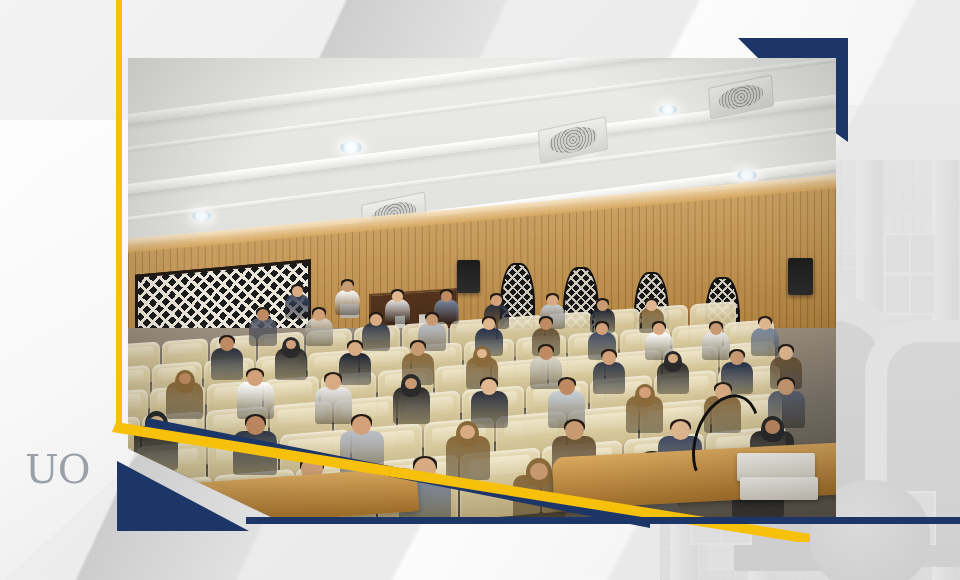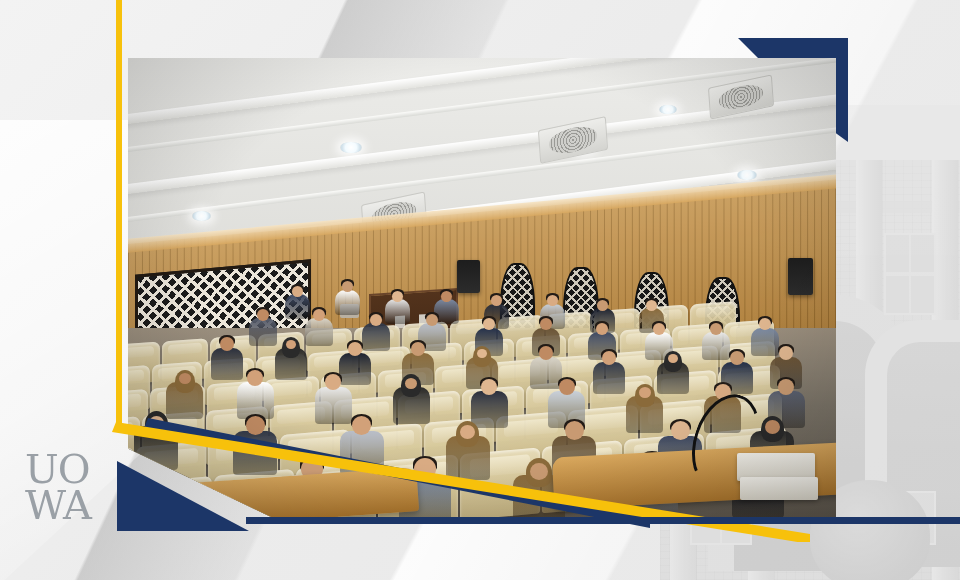--- a/index.html
+++ b/index.html
@@ -719,16 +719,15 @@
   </svg>
 
   <svg class="navy-tri" style="left:117px;top:461px;" width="132" height="70" viewBox="0 0 132 70">
     <polygon points="0,0 132,70 0,70" fill="#1C3668"></polygon>
   </svg>
 
   <div class="navy-bar" style="left:246px;top:517px;width:714px;height:7px;"></div>
 
   <div class="logo">
     <span class="l1">UO</span>
-    <span class="l2">WA</span>
   </div>
 
 </div>
 
 </body></html>

